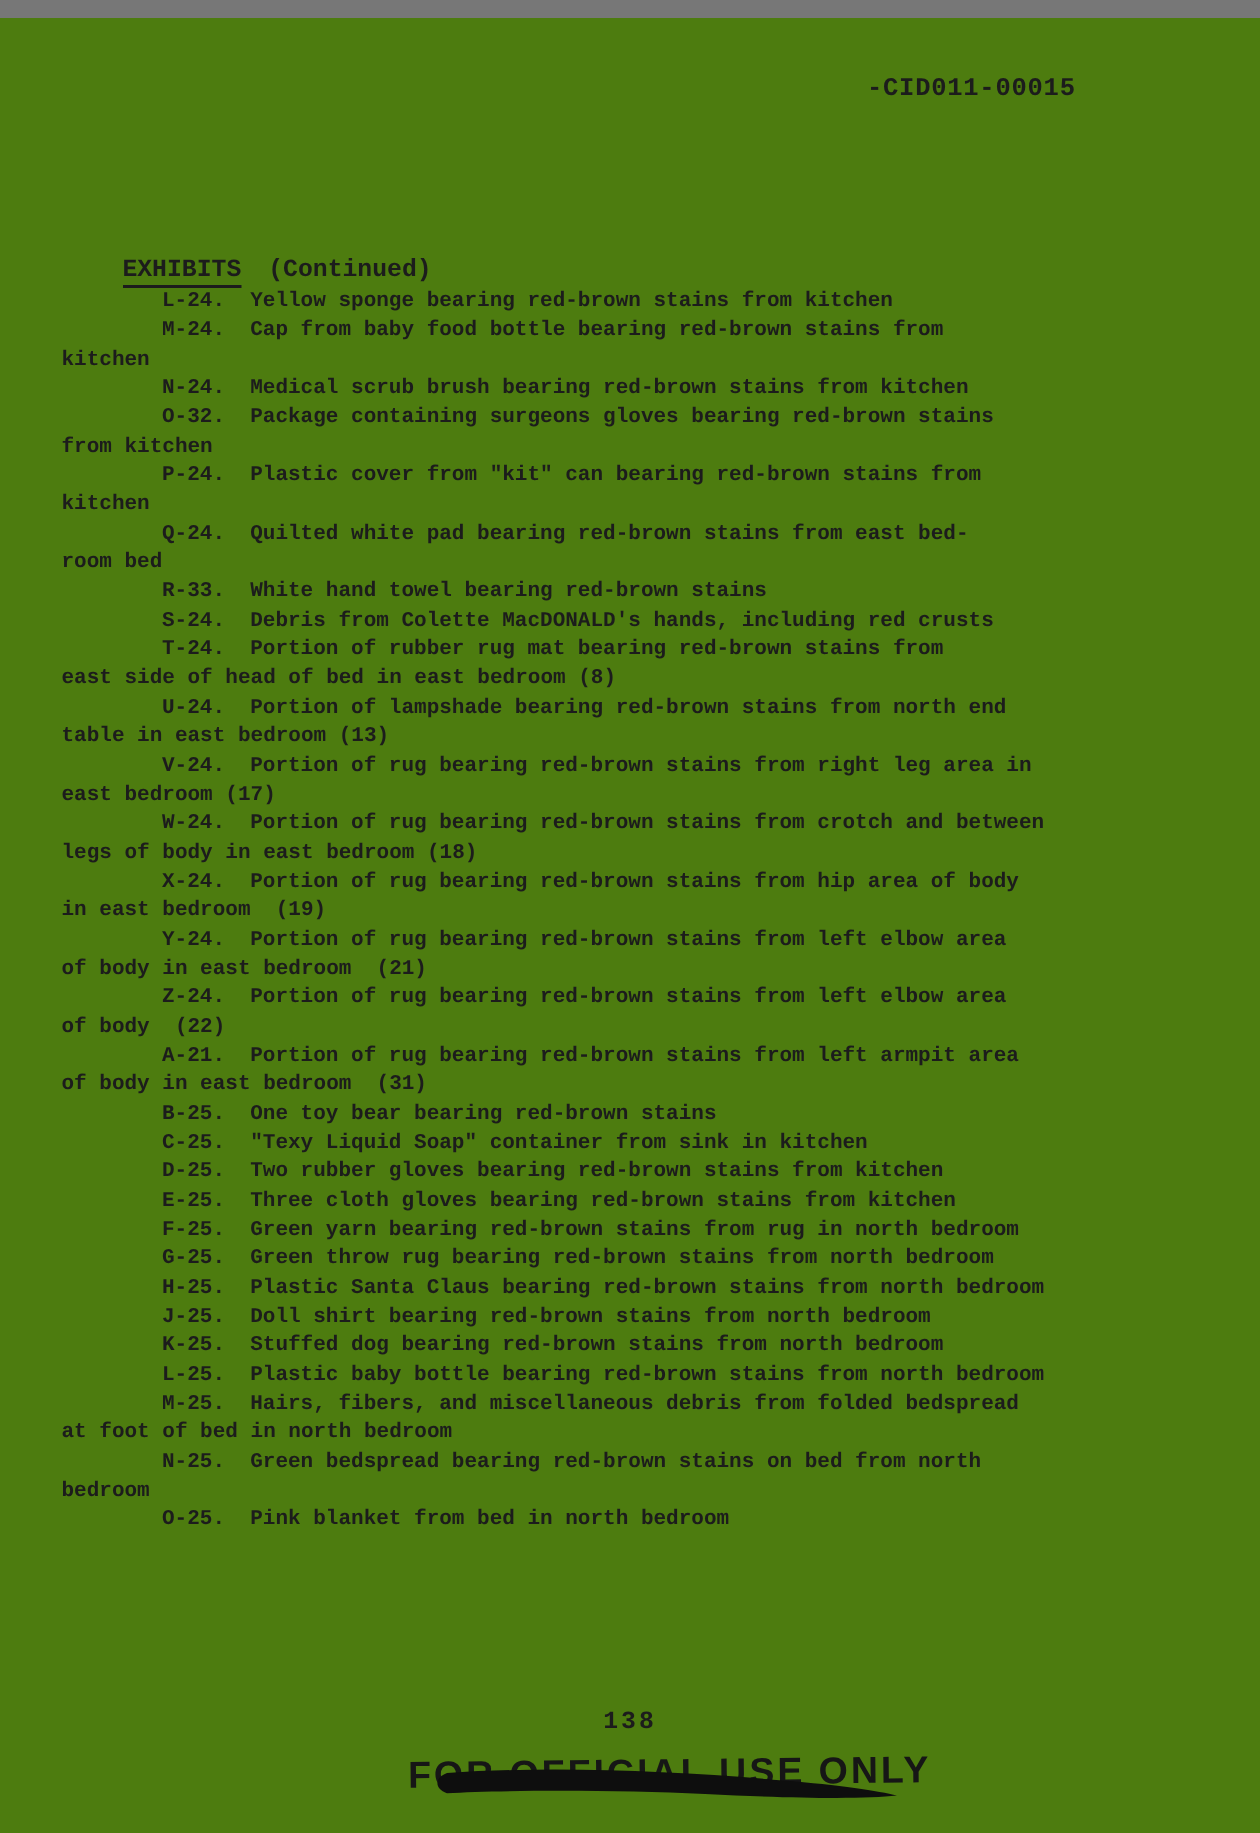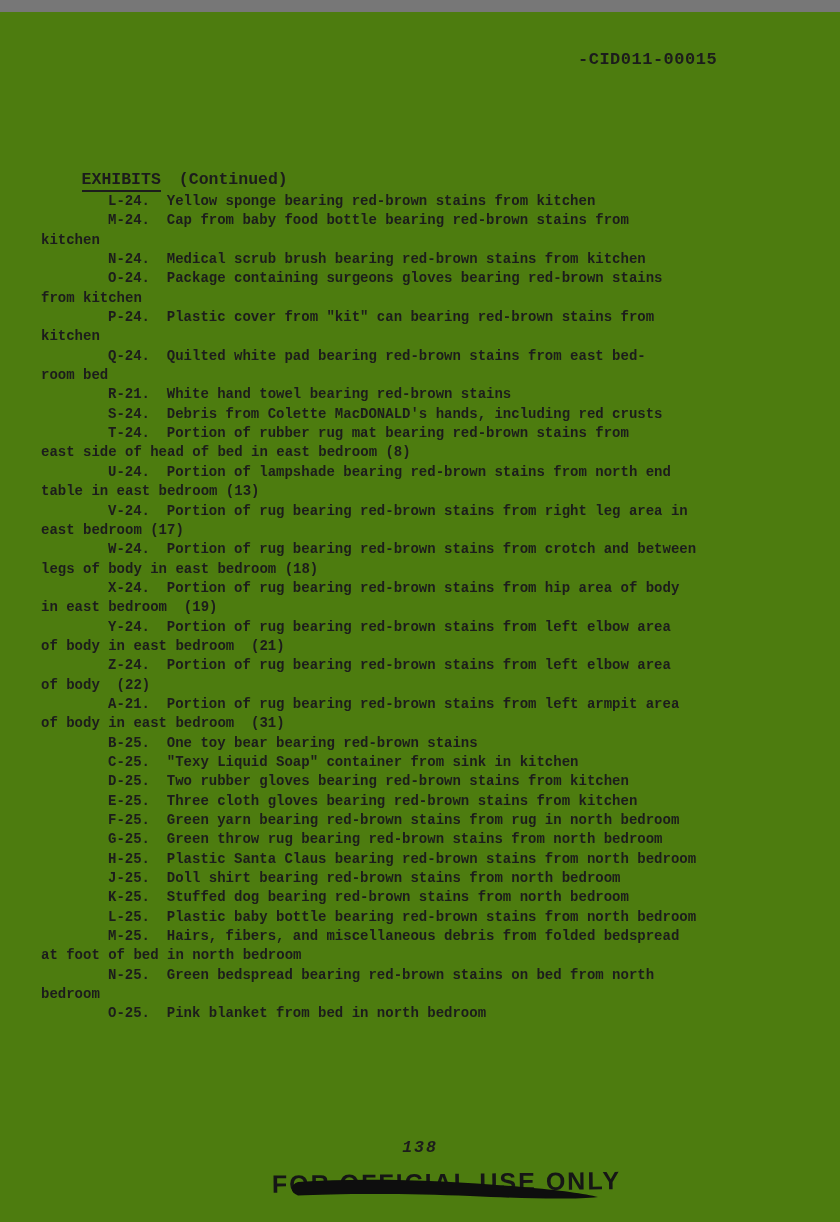--- a/index.html
+++ b/index.html
@@ -50,21 +50,20 @@
   }
   .line.first { padding-left: 67px; }
   .page-number {
     position: absolute;
     top: 1126px;
     left: 0;
     width: 840px;
     text-align: center;
     font-size: 16.5px;
     letter-spacing: 2px;
-    font-style: italic;
   }
   .stamp-wrap {
     position: absolute;
     top: 1154px;
     left: 272px;
     width: 340px;
     height: 52px;
   }
   .stamp-text {
     position: absolute;
@@ -96,27 +95,27 @@
 
   <div class="title-row">
     <span class="title-heading">EXHIBITS</span><span class="title-suffix">(Continued)</span>
   </div>
 
   <div class="body-text">
       <div class="line first">L-24.  Yellow sponge bearing red-brown stains from kitchen</div>
       <div class="line first">M-24.  Cap from baby food bottle bearing red-brown stains from</div>
       <div class="line">kitchen</div>
       <div class="line first">N-24.  Medical scrub brush bearing red-brown stains from kitchen</div>
-      <div class="line first">O-24.  Package containing surgeons gloves bearing red-brown stains</div>
+      <div class="line first">O-32.  Package containing surgeons gloves bearing red-brown stains</div>
       <div class="line">from kitchen</div>
       <div class="line first">P-24.  Plastic cover from "kit" can bearing red-brown stains from</div>
       <div class="line">kitchen</div>
       <div class="line first">Q-24.  Quilted white pad bearing red-brown stains from east bed-</div>
       <div class="line">room bed</div>
-      <div class="line first">R-21.  White hand towel bearing red-brown stains</div>
+      <div class="line first">R-33.  White hand towel bearing red-brown stains</div>
       <div class="line first">S-24.  Debris from Colette MacDONALD's hands, including red crusts</div>
       <div class="line first">T-24.  Portion of rubber rug mat bearing red-brown stains from</div>
       <div class="line">east side of head of bed in east bedroom (8)</div>
       <div class="line first">U-24.  Portion of lampshade bearing red-brown stains from north end</div>
       <div class="line">table in east bedroom (13)</div>
       <div class="line first">V-24.  Portion of rug bearing red-brown stains from right leg area in</div>
       <div class="line">east bedroom (17)</div>
       <div class="line first">W-24.  Portion of rug bearing red-brown stains from crotch and between</div>
       <div class="line">legs of body in east bedroom (18)</div>
       <div class="line first">X-24.  Portion of rug bearing red-brown stains from hip area of body</div>

